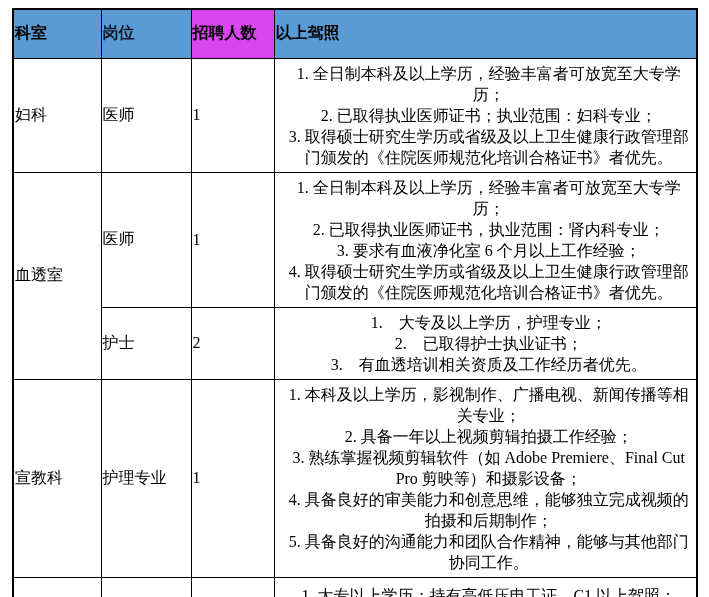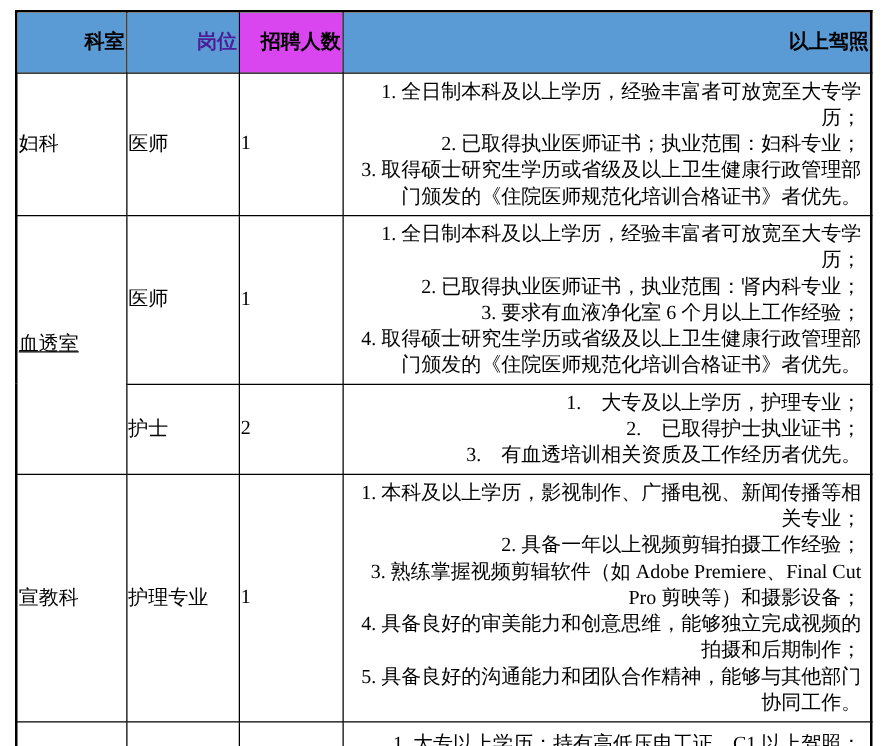--- a/index.html
+++ b/index.html
@@ -36,50 +36,49 @@
   tr.h-header { height: 49px; }
   tr.h-r1 { height: 90px; }
   tr.h-r2 { height: 100px; }
   tr.h-r3 { height: 70px; }
   tr.h-r4 { height: 173px; }
   tr.h-r5 { height: 100px; }
 
   th.hdr {
     font-family: Liberation Sans, sans-serif;
     font-weight: bold;
-    text-align: right;
+    text-align: left;
     color: #000000;
   }
   td.center {
   }
   td.req {
-    text-align: right;
+    text-align: center;
     padding: 4px 7px 4px 14px;
     line-height: 21px;
     white-space: pre-line;
   }
   .underlined {
-    text-decoration: underline;
   }
 </style>
 </head>
 <body style="background: rgb(255, 255, 255);">
 
 <div class="table-wrap">
   <table class="recruit">
     <colgroup>
       <col class="c-dept">
         <col class="c-pos">
         <col class="c-count">
         <col class="c-req">
     </colgroup>
     <thead>
       <tr class="h-header">
         <th class="hdr" style="background: rgb(91, 155, 213); color: rgb(0, 0, 0);">科室</th>
-        <th class="hdr" style="background: rgb(91, 155, 213); color: #4c1d95;">岗位</th>
+        <th class="hdr" style="background: rgb(91, 155, 213); color: #0f172a;">岗位</th>
         <th class="hdr" style="background: #d946ef; color: rgb(0, 0, 0);">招聘人数</th>
         <th class="hdr" style="background: rgb(91, 155, 213); color: rgb(0, 0, 0);">以上驾照</th>
       </tr>
     </thead>
     <tbody>
       <tr class="h-r1">
         <td class="center">妇科</td>
         <td class="center">医师</td>
         <td class="center">1</td>
         <td class="req">1. 全日制本科及以上学历，经验丰富者可放宽至大专学历；

